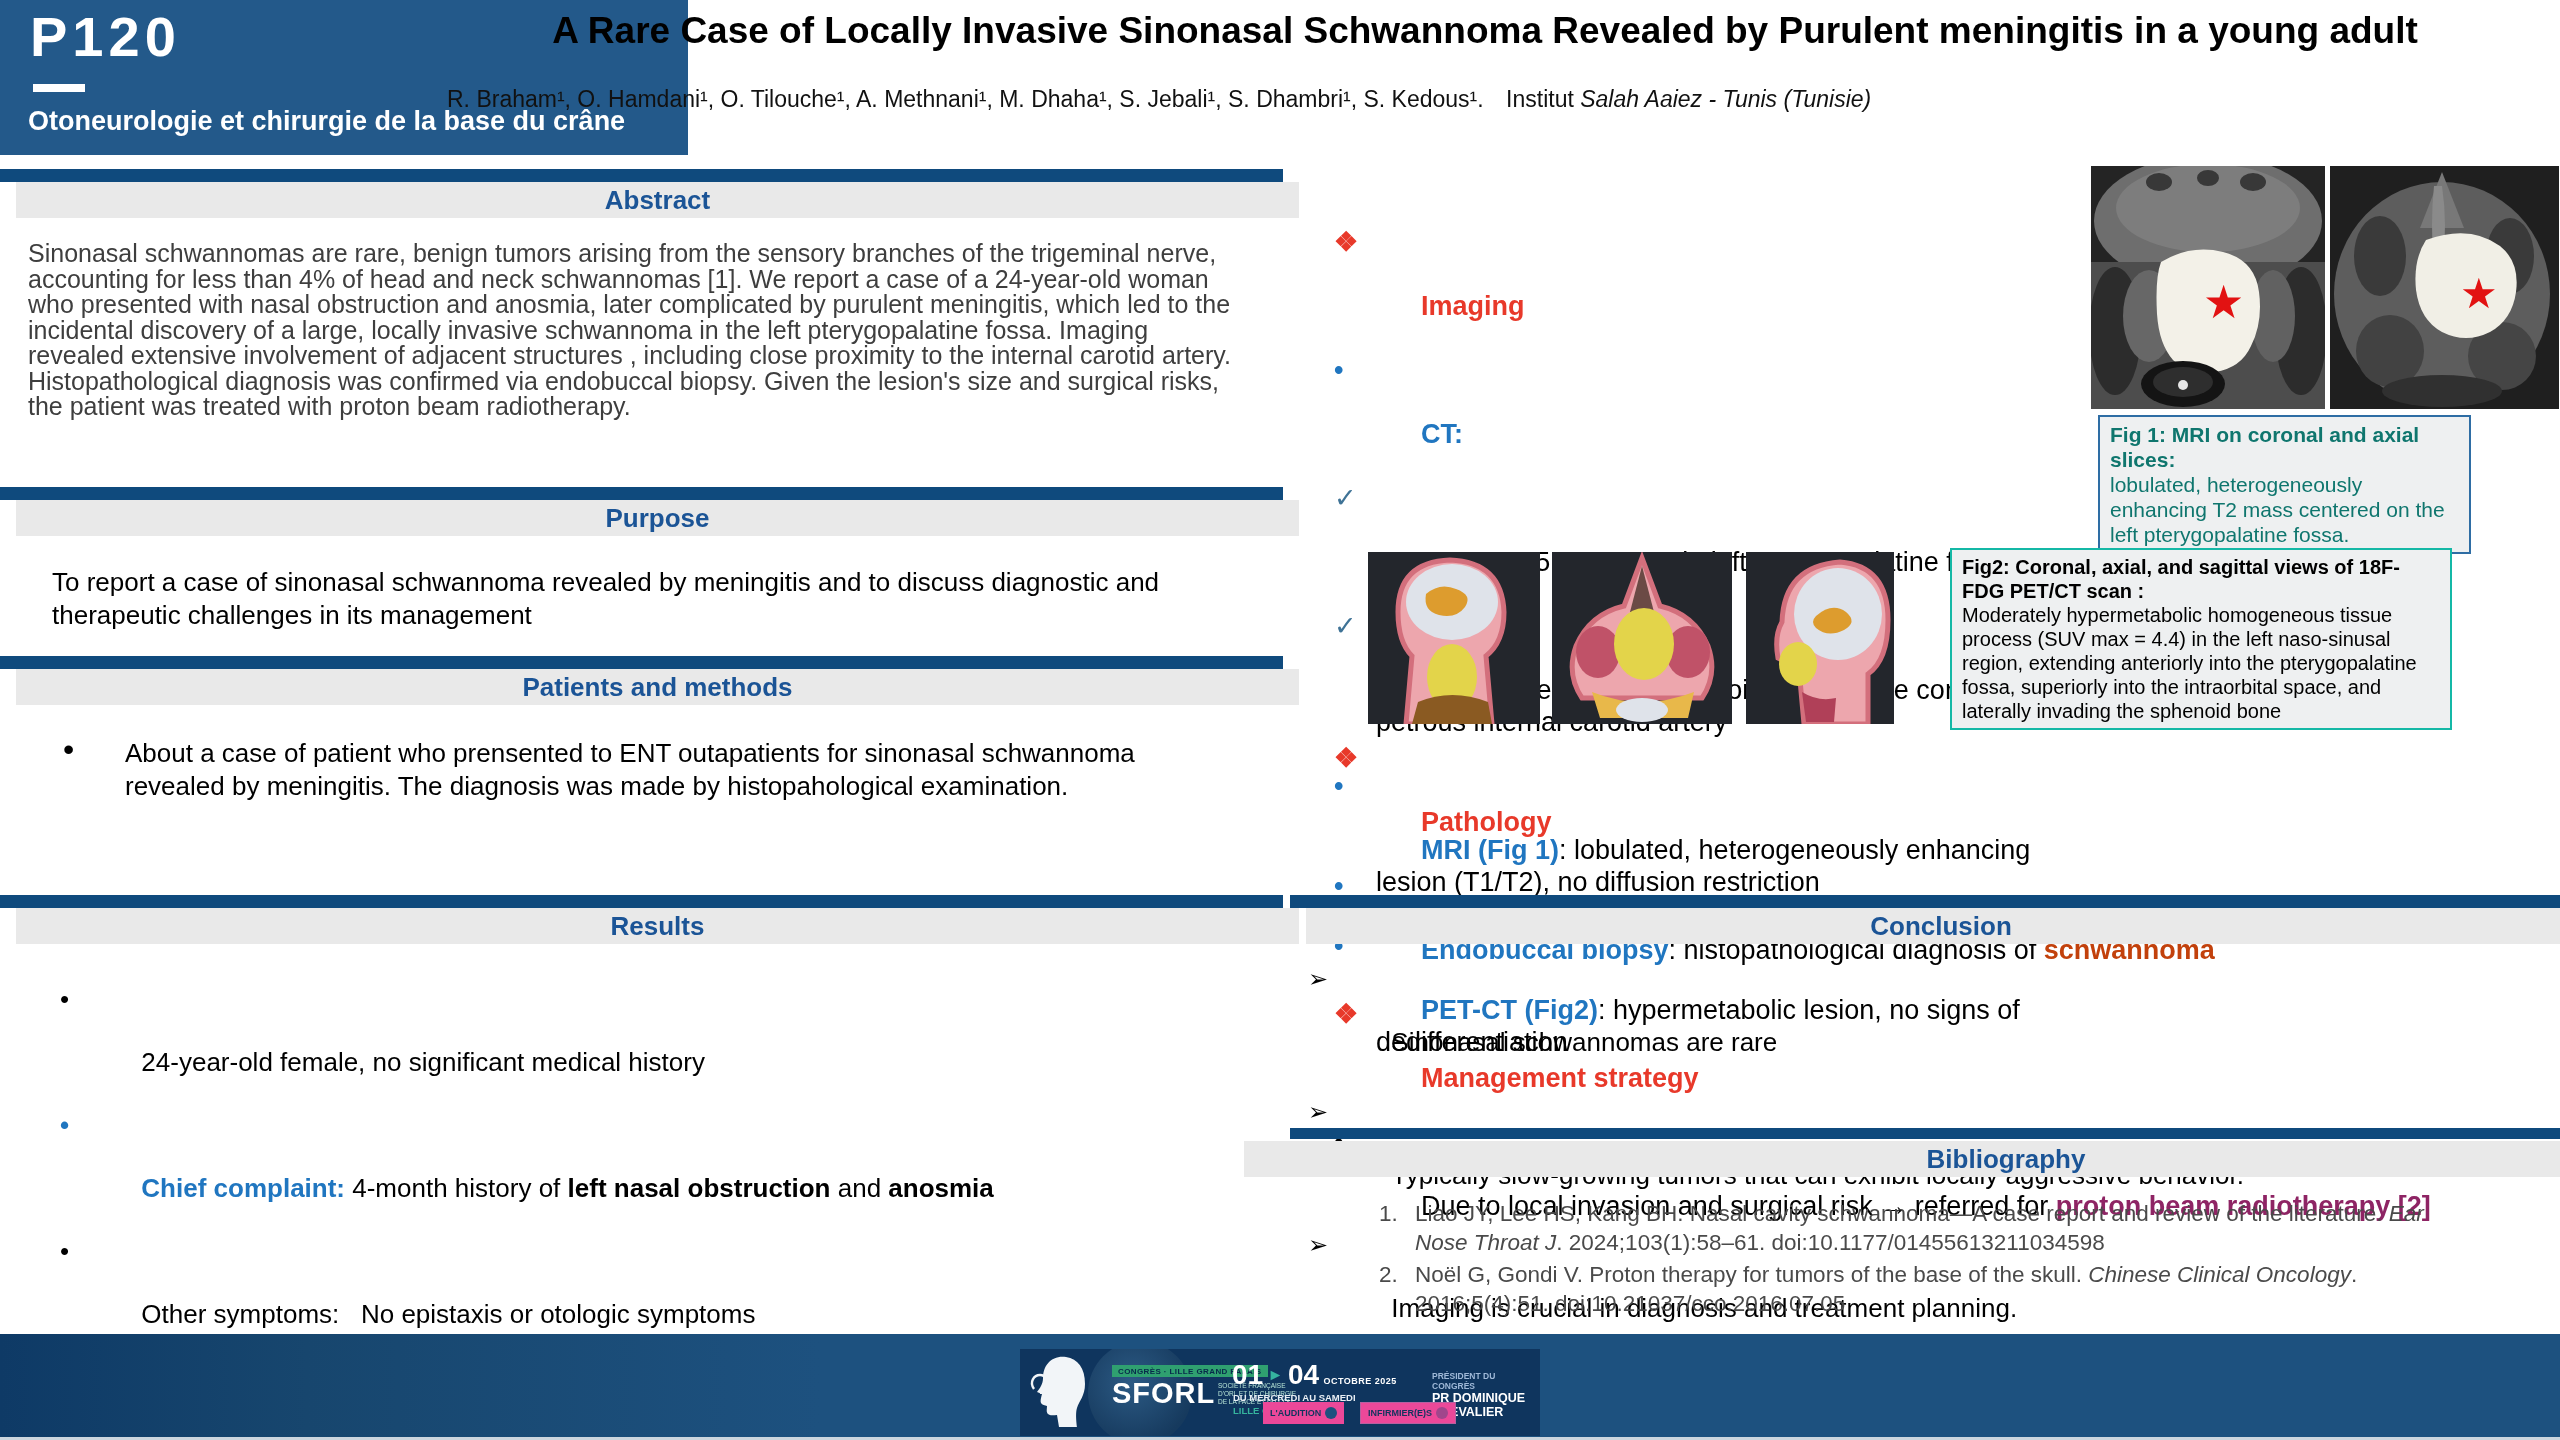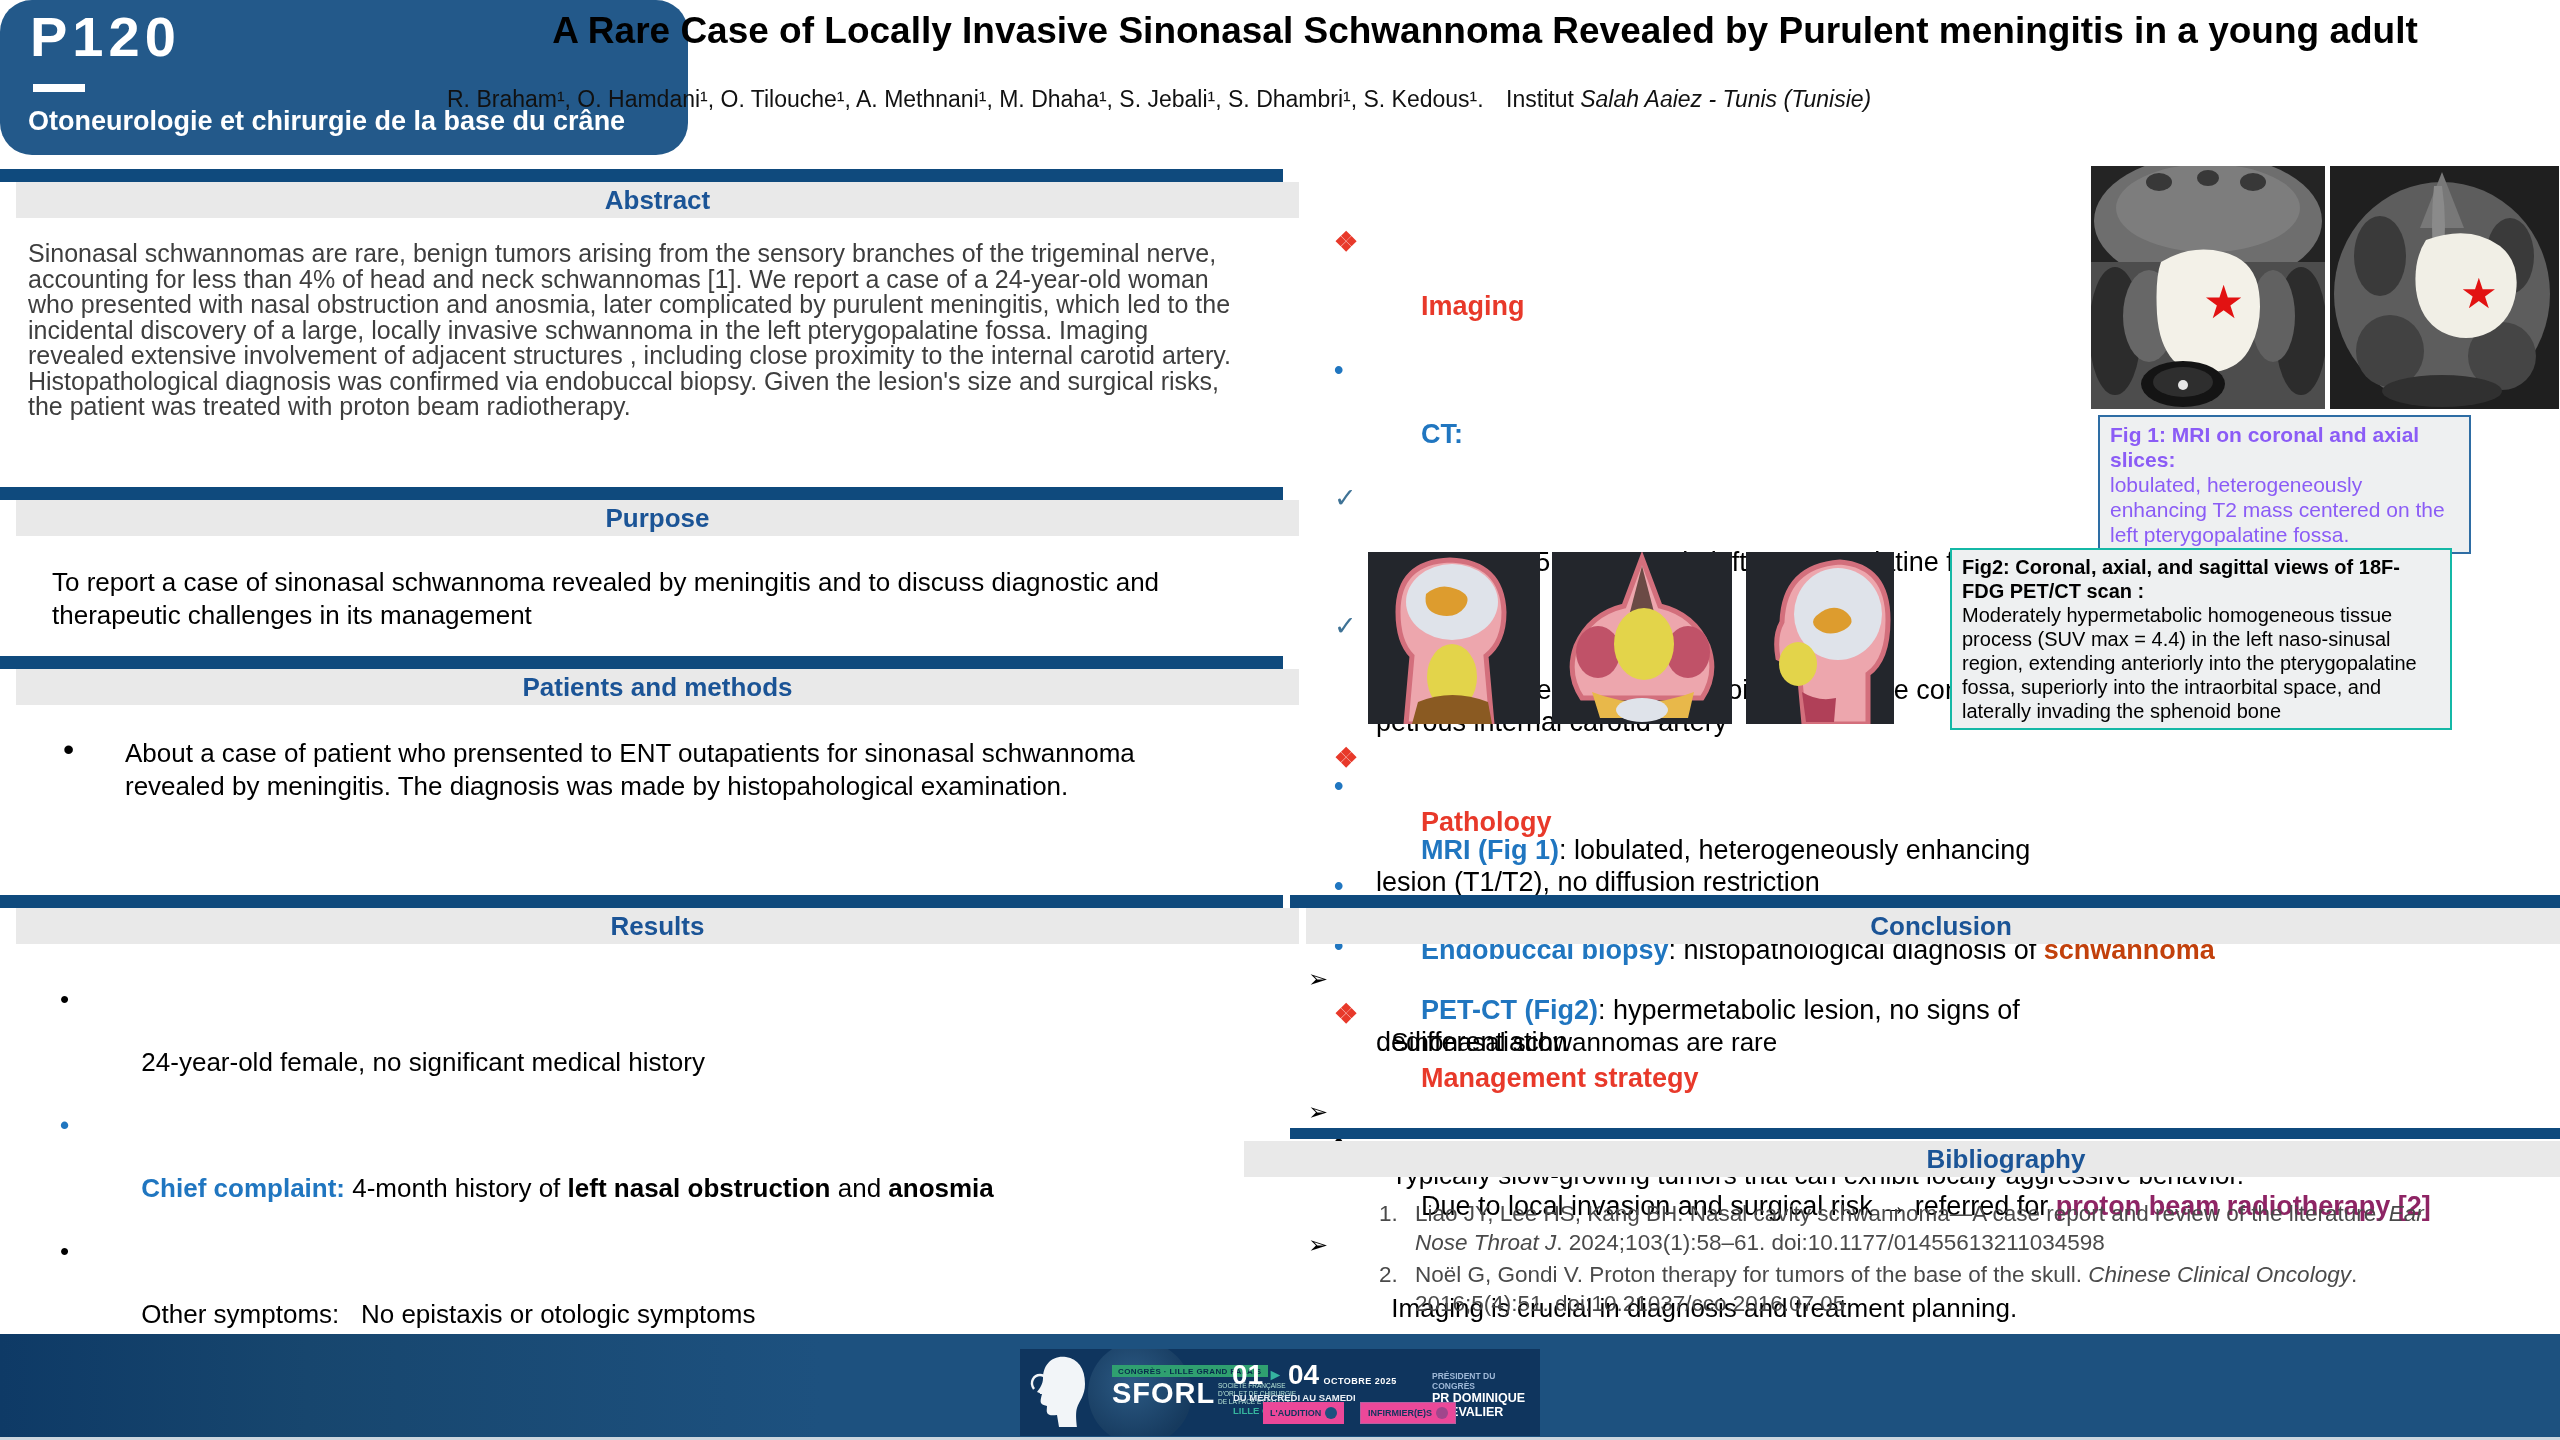--- a/index.html
+++ b/index.html
@@ -1,21 +1,21 @@
 <!DOCTYPE html>
 <html><head>
 <meta charset="utf-8">
 <style>
   * { box-sizing: border-box; }
   html, body { margin:0; padding:0; background:#fff; }
   #poster { position:relative; width:2560px; height:1440px; background:#fff;
             font-family:"Liberation Sans", sans-serif; overflow:hidden; }
 
   
-  #hdrbox { position:absolute; left:0; top:0; width:688px; height:155px; background:#23598a;border-radius:32px; }
+  #hdrbox { position:absolute; left:0; top:0; width:688px; height:155px; background:#23598a; }
   #pid    { position:absolute; left:30px; top:4px; font-size:56px; font-weight:700; color:#fff; letter-spacing:5px; }
   #hrule  { position:absolute; left:33px; top:84px; width:52px; height:8px; background:#fff; }
   #dept   { position:absolute; left:28px; top:106px; font-size:27px; font-weight:700; color:#fff; }
   #title  { position:absolute; left:420px; top:10px; width:2130px; text-align:center;
             font-size:37px; font-weight:700; color:#000; }
   #authors{ position:absolute; left:447px; top:86px; font-size:23px; color:#111; }
   #authors .inst-prefix { margin-left:16px; }
   .it { font-style:italic; }
 
   
@@ -63,21 +63,21 @@
 
   #pathology { position:absolute; left:1332px; top:742px; width:1190px;
                font-size:27px; line-height:32px; color:#000; }
 
   
   .figimg { position:absolute; }
   #mri1 { left:2091px; top:166px; width:234px; height:243px; }
   #mri2 { left:2330px; top:166px; width:229px; height:243px; }
   #fig1cap { position:absolute; left:2098px; top:415px; width:373px; min-height:116px;
              border:2px solid #2e6da4; background:#eef0f1; padding:5px 10px;
-             font-size:21px; line-height:25px; color:#8b5cf6; }
+             font-size:21px; line-height:25px; color:#0f766e; }
   .cap-bold { font-weight:700; display:block; }
 
   #pet1 { left:1368px; top:552px; width:172px; height:172px; }
   #pet2 { left:1552px; top:552px; width:180px; height:172px; }
   #pet3 { left:1746px; top:552px; width:148px; height:172px; }
   #fig2cap { position:absolute; left:1950px; top:548px; width:502px; height:182px;
              border:2px solid #14b8a6; background:#eef0f1; padding:5px 10px;
              font-size:20px; line-height:24px; color:#000; overflow:hidden; }
 
   #bar-e { left:1290px; top:895px; width:1270px; }

